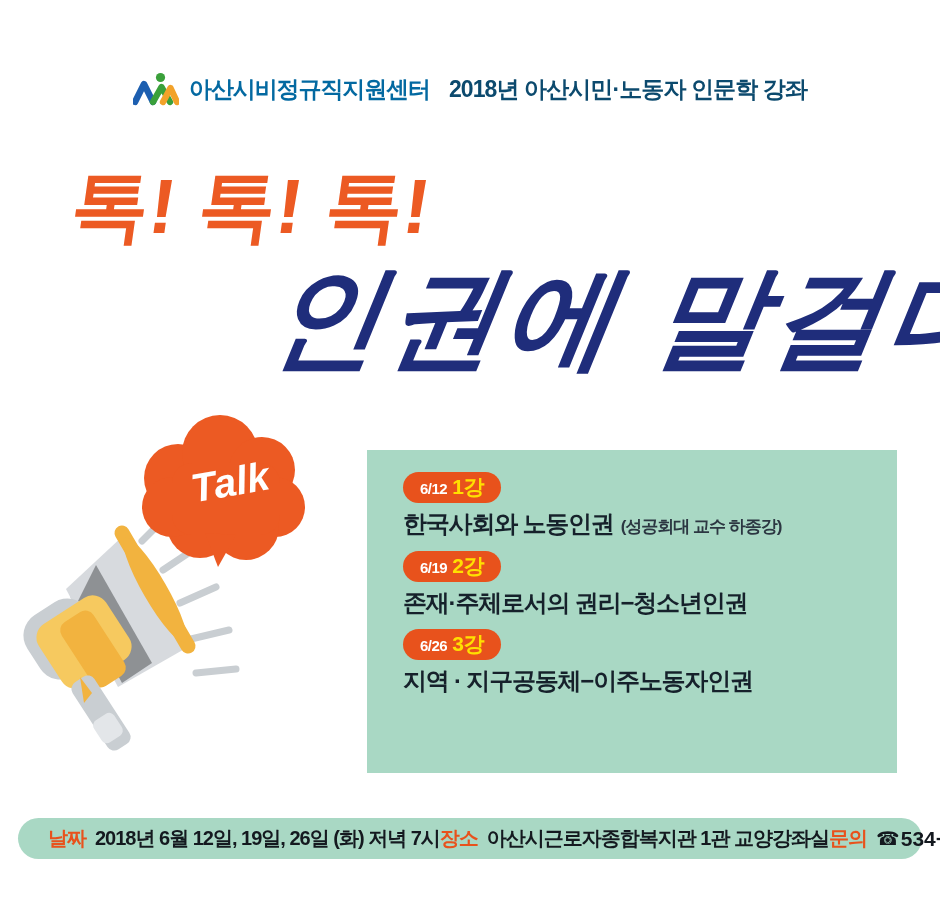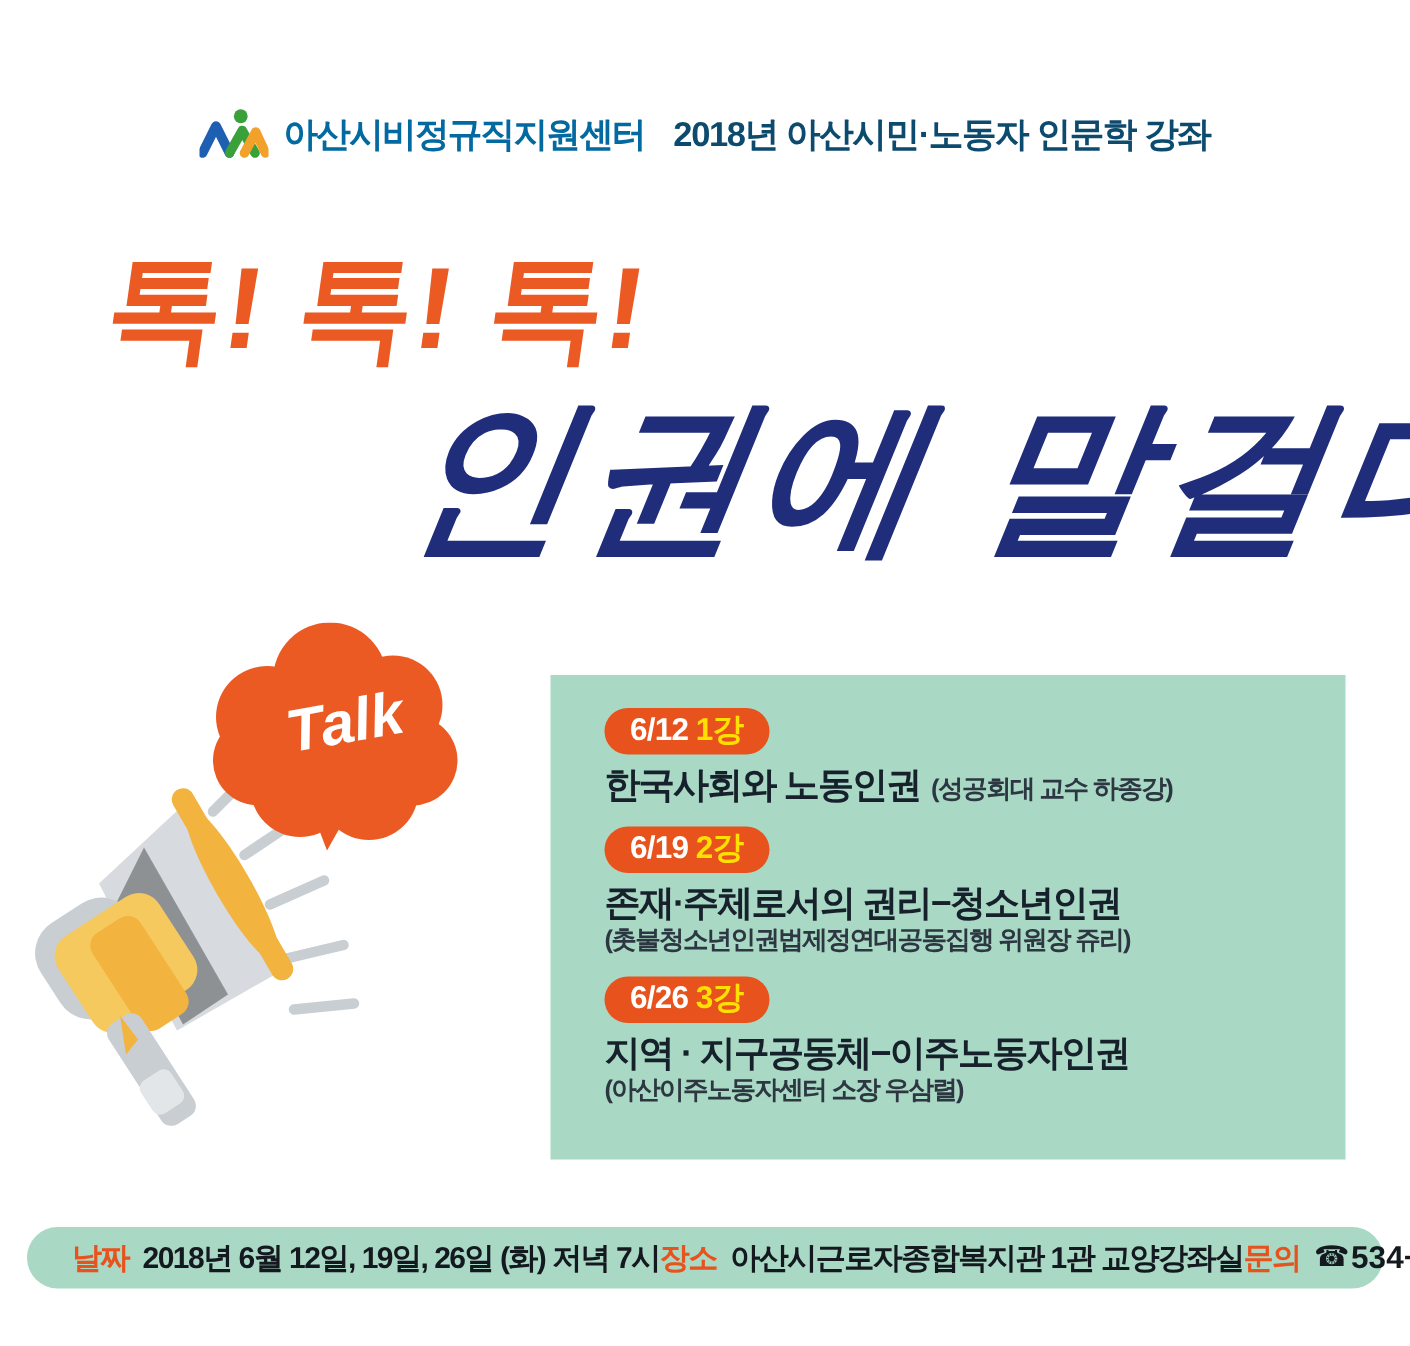--- a/index.html
+++ b/index.html
@@ -124,21 +124,21 @@
   .session + .session { margin-top: 13px; }
   .badge {
     display: inline-block;
     background: #e8521c;
     border-radius: 17px;
     padding: 4px 17px 6px 17px;
     line-height: 1;
     white-space: nowrap;
   }
   .badge .date {
-    font-size: 21px;
+    font-size: 15px;
     font-weight: bold;
     color: #ffffff;
     letter-spacing: -0.5px;
   }
   .badge .lesson {
     font-size: 21px;
     font-weight: bold;
     color: #ffe000;
     letter-spacing: -0.5px;
     margin-left: 5px;
@@ -284,29 +284,27 @@
       <div class="session-title">
         <span>한국사회와 노동인권</span><span class="lecturer-inline">(성공회대 교수 하종강)</span>
       </div>
     </div>
 
     <div class="session">
       <div class="badge">
         <span class="date">6/19</span><span class="lesson">2강</span>
       </div>
       <div class="session-title">존재·주체로서의 권리−청소년인권</div>
-      <div class="lecturer">(촛불청소년인권법제정연대공동집행 위원장 쥬리)</div>
     </div>
 
     <div class="session">
       <div class="badge">
         <span class="date">6/26</span><span class="lesson">3강</span>
       </div>
       <div class="session-title">지역 · 지구공동체−이주노동자인권</div>
-      <div class="lecturer">(아산이주노동자센터 소장 우삼렬)</div>
     </div>
 
   </div>
 
   <div class="footer-bar">
     <span class="foot-label">날짜</span>
     <span class="foot-value">2018년 6월 12일, 19일, 26일 (화) 저녁 7시</span>
     <span class="foot-gap"></span>
     <span class="foot-label">장소</span>
     <span class="foot-value">아산시근로자종합복지관 1관 교양강좌실</span>

